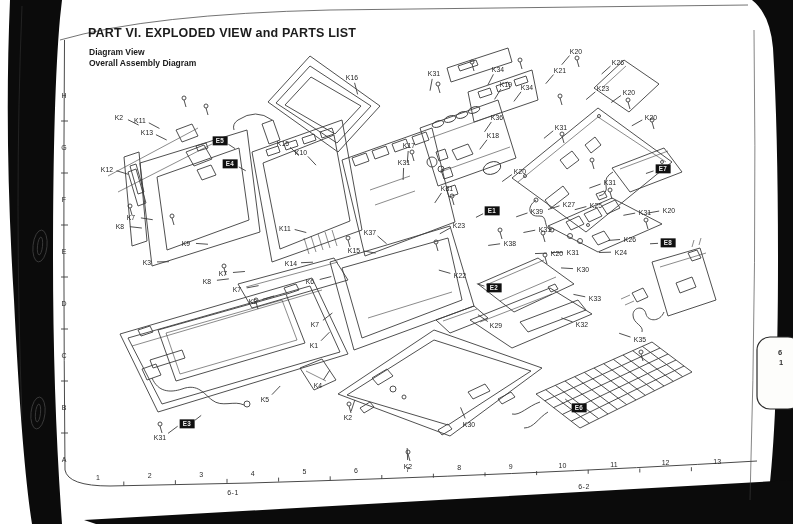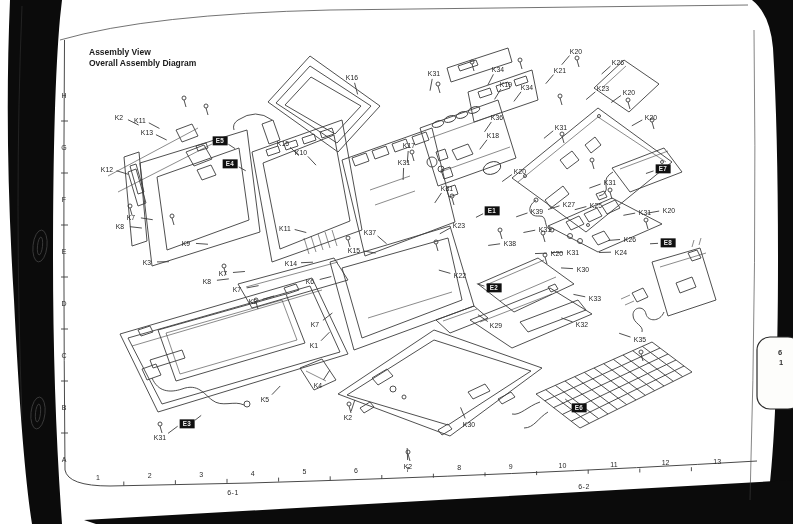--- a/index.html
+++ b/index.html
@@ -406,21 +406,22 @@
         <line x1="433.40000000000003" y1="473.7" x2="433.40000000000003" y2="477.7" stroke="#4a4a4a" stroke-width="0.8"></line>
         <line x1="485" y1="472.4" x2="485" y2="476.4" stroke="#4a4a4a" stroke-width="0.8"></line>
         <line x1="536.6" y1="471.1" x2="536.6" y2="475.1" stroke="#4a4a4a" stroke-width="0.8"></line>
         <line x1="588.2" y1="469.8" x2="588.2" y2="473.8" stroke="#4a4a4a" stroke-width="0.8"></line>
         <line x1="639.8" y1="468.5" x2="639.8" y2="472.5" stroke="#4a4a4a" stroke-width="0.8"></line>
         <line x1="691.4" y1="467.2" x2="691.4" y2="471.2" stroke="#4a4a4a" stroke-width="0.8"></line>
       </g>
   </svg>
 
   <div id="overlay">
-    <div class="page-sub" style="left:89px;top:47px;">Assembly View</div>
+    <div class="page-title">PART VI. EXPLODED VIEW and PARTS LIST</div>
+    <div class="page-sub" style="left:89px;top:47px;">Diagram View</div>
     <div class="page-sub" style="left:89px;top:58px;">Overall Assembly Diagram</div>
 
     <div class="page-number" style="left:233px;top:492px;">6-1</div>
     <div class="page-number" style="left:584px;top:486px;">6-2</div>
 
     <span class="tab-char" style="left:778px;top:348px;">6</span>
     <span class="tab-char" style="left:779px;top:358px;">1</span>
 
     <div id="labels-layer">
         <span class="part-label" style="left: 119px; top: 117px;">K2</span>

